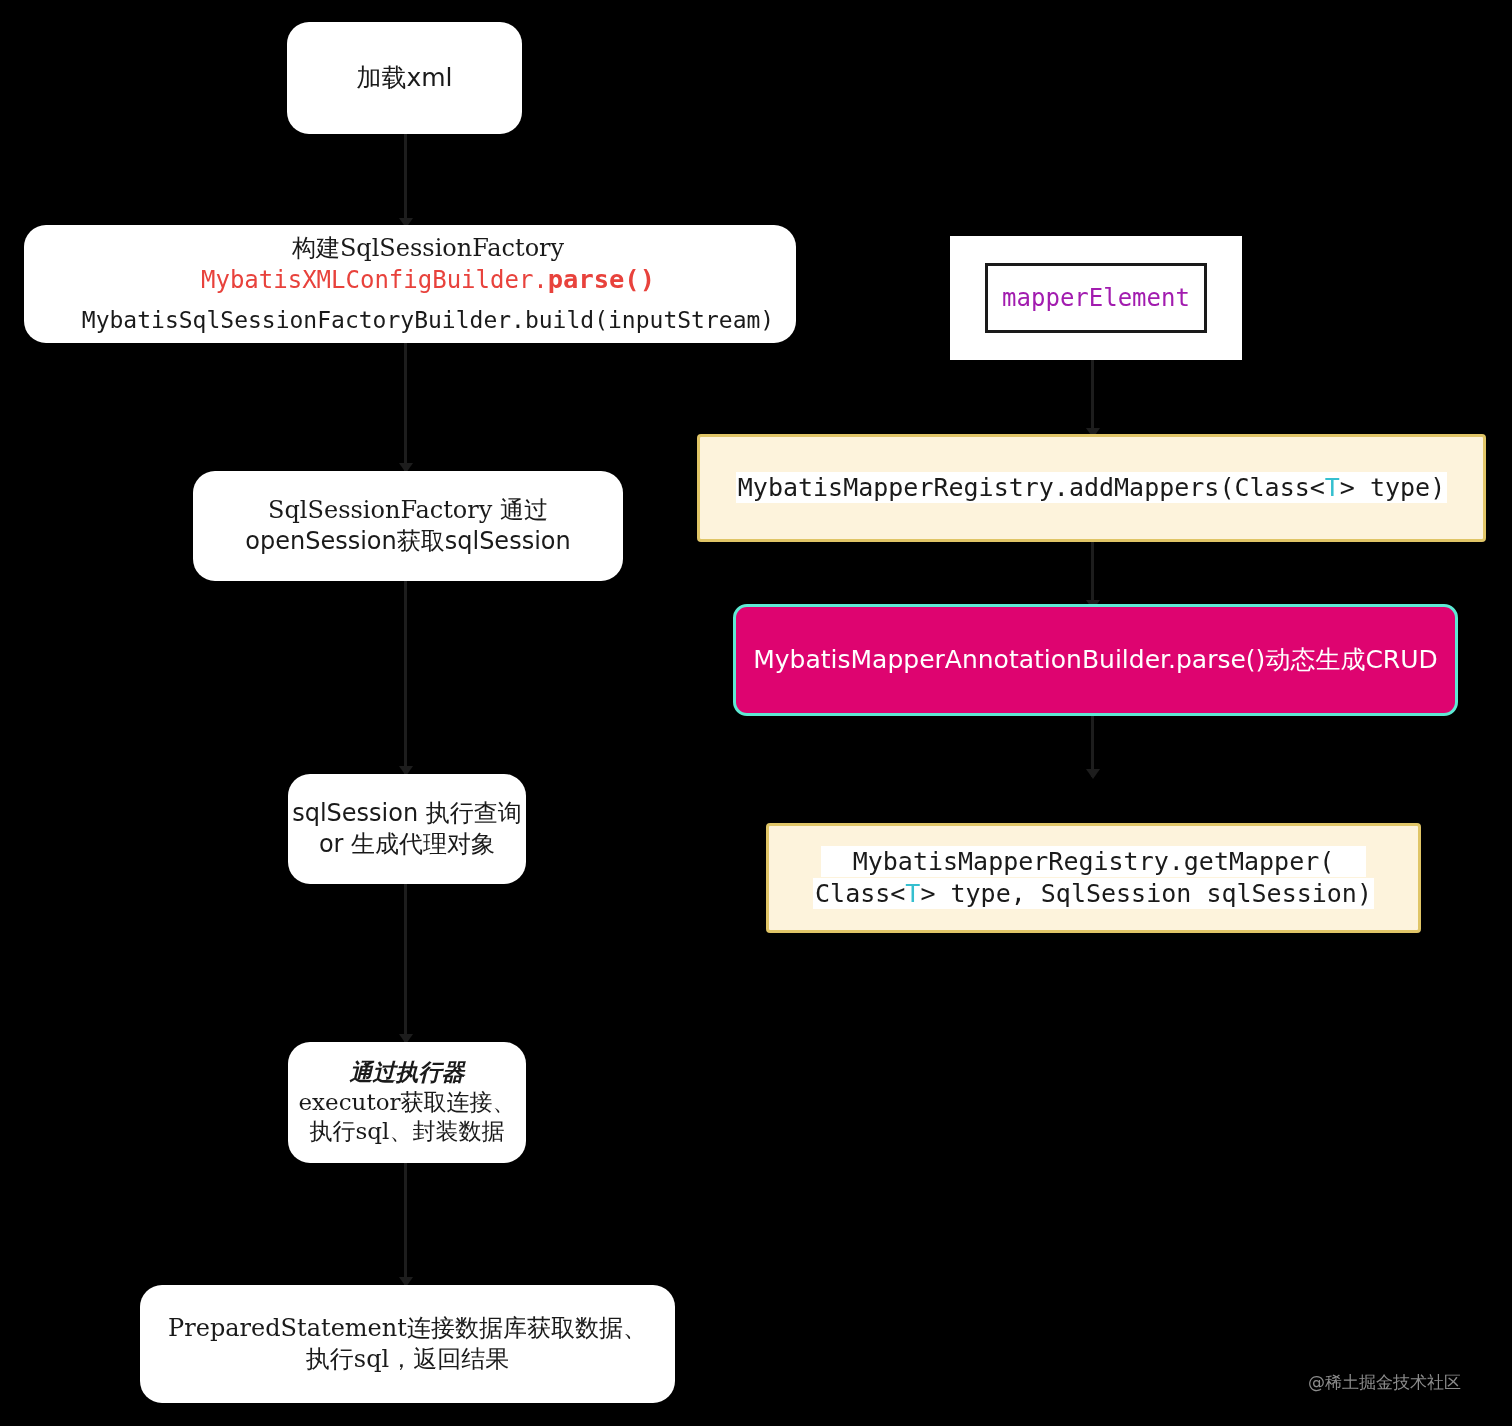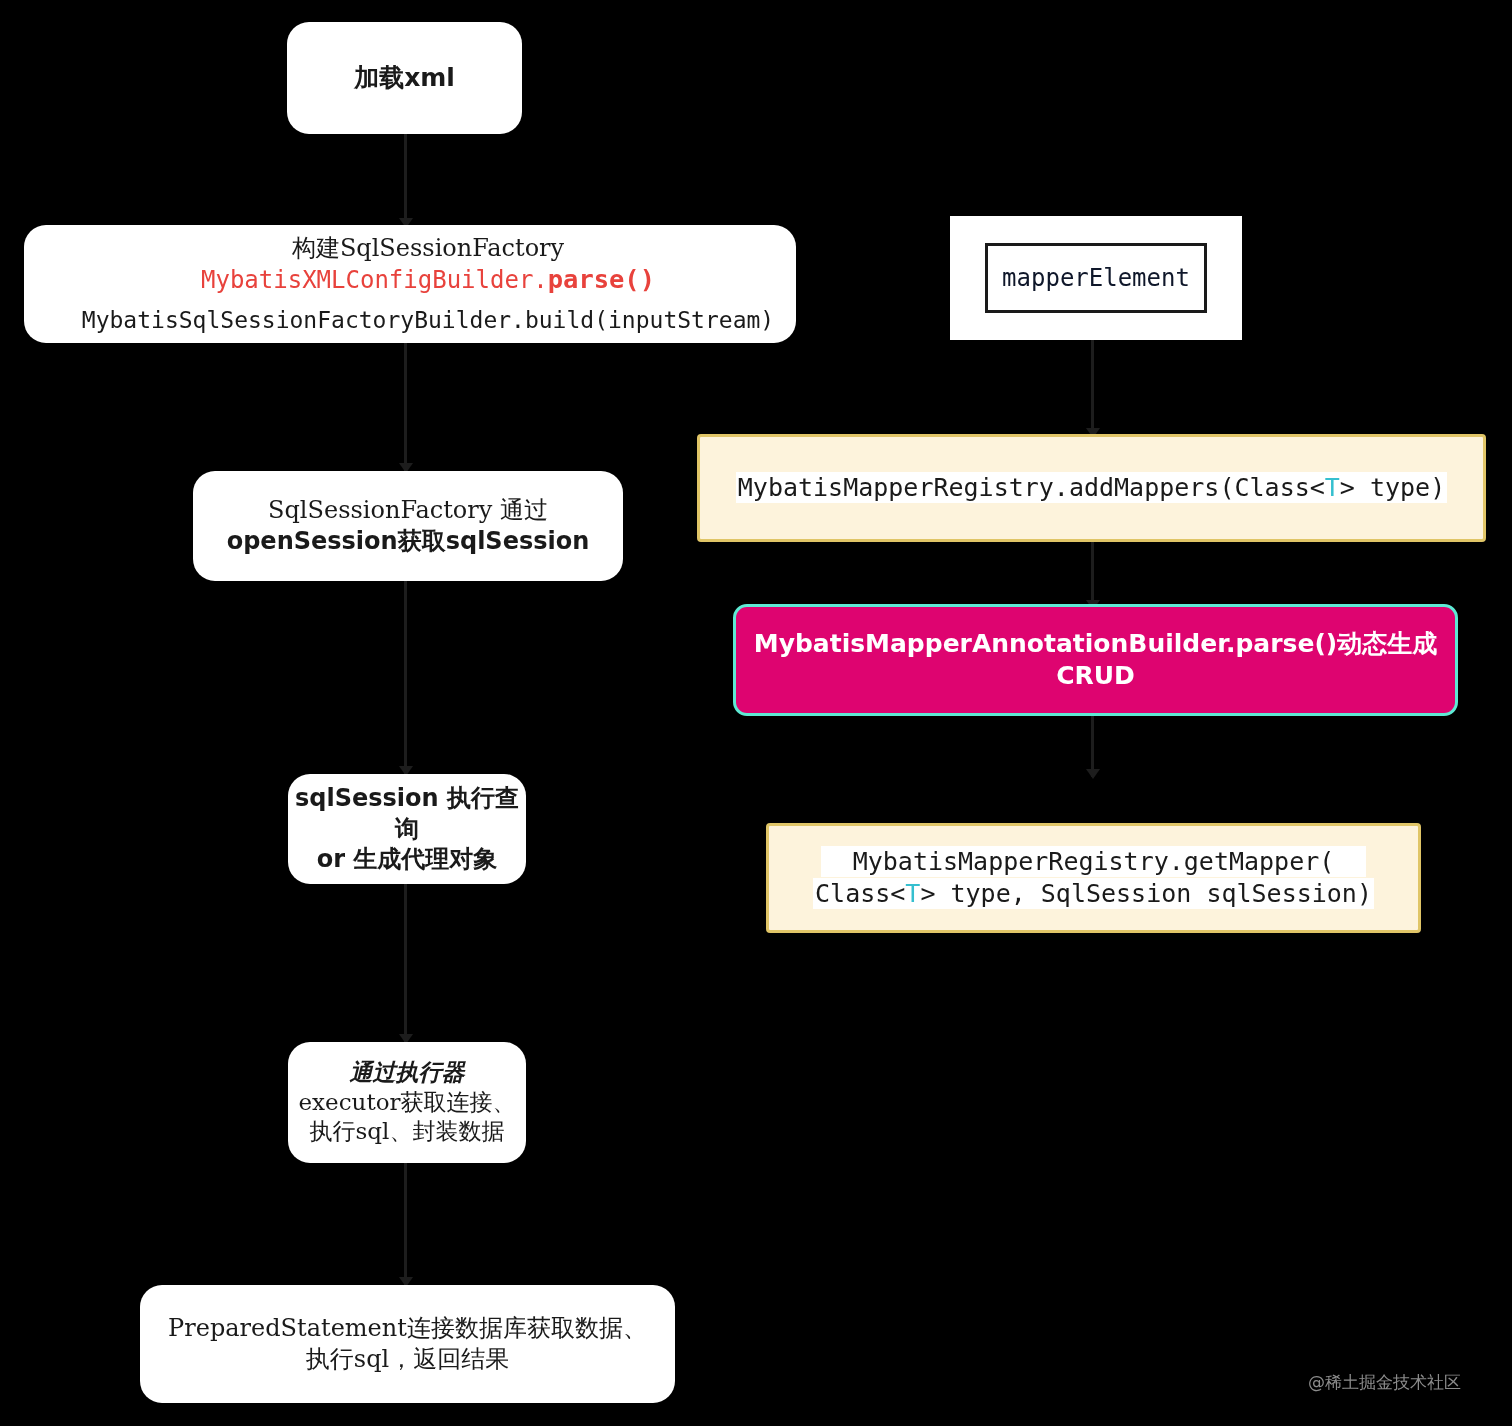--- a/index.html
+++ b/index.html
@@ -30,21 +30,22 @@
   
   .box-white {
     background: #ffffff;
     border-radius: 22px;
     color: #1a1a1a;
   }
   
   .box-plain {
     background: #ffffff;
     border-radius: 0;
-    color: #0f172a;
+    color: #a21caf;
+    margin-top: 20px;
   }
   .inner-rect {
     border: 3px solid #1a1a1a;
     background: #ffffff;
     padding: 18px 14px;
     display: inline-block;
   }
   
   .box-yellow {
     background: #fdf3dc;
@@ -54,21 +55,21 @@
   }
   
   .box-pink {
     background: #de0470;
     border: 3px solid #5eead4;
     border-radius: 14px;
     color: #ffffff;
   }
   .serif { font-family: "DejaVu Serif", "Liberation Serif", serif; }
   .mono  { font-family: "DejaVu Sans Mono", "Liberation Mono", monospace; }
-  .sans  { font-family: "DejaVu Sans", "Liberation Sans", sans-serif; font-weight: bold; }
+  .sans  { font-family: "DejaVu Sans", "Liberation Sans", sans-serif; }
 
   .red   { color: #e8423c; }
   .redbig{ color: #e8423c; font-size: 1.06em; font-weight: 700; }
   .teal  { color: #35bfcf; }
   .hl    { background: #ffffff; padding: 1px 2px; }
 
   
   .edge {
     position: absolute;
     background: #1d1d1d;

